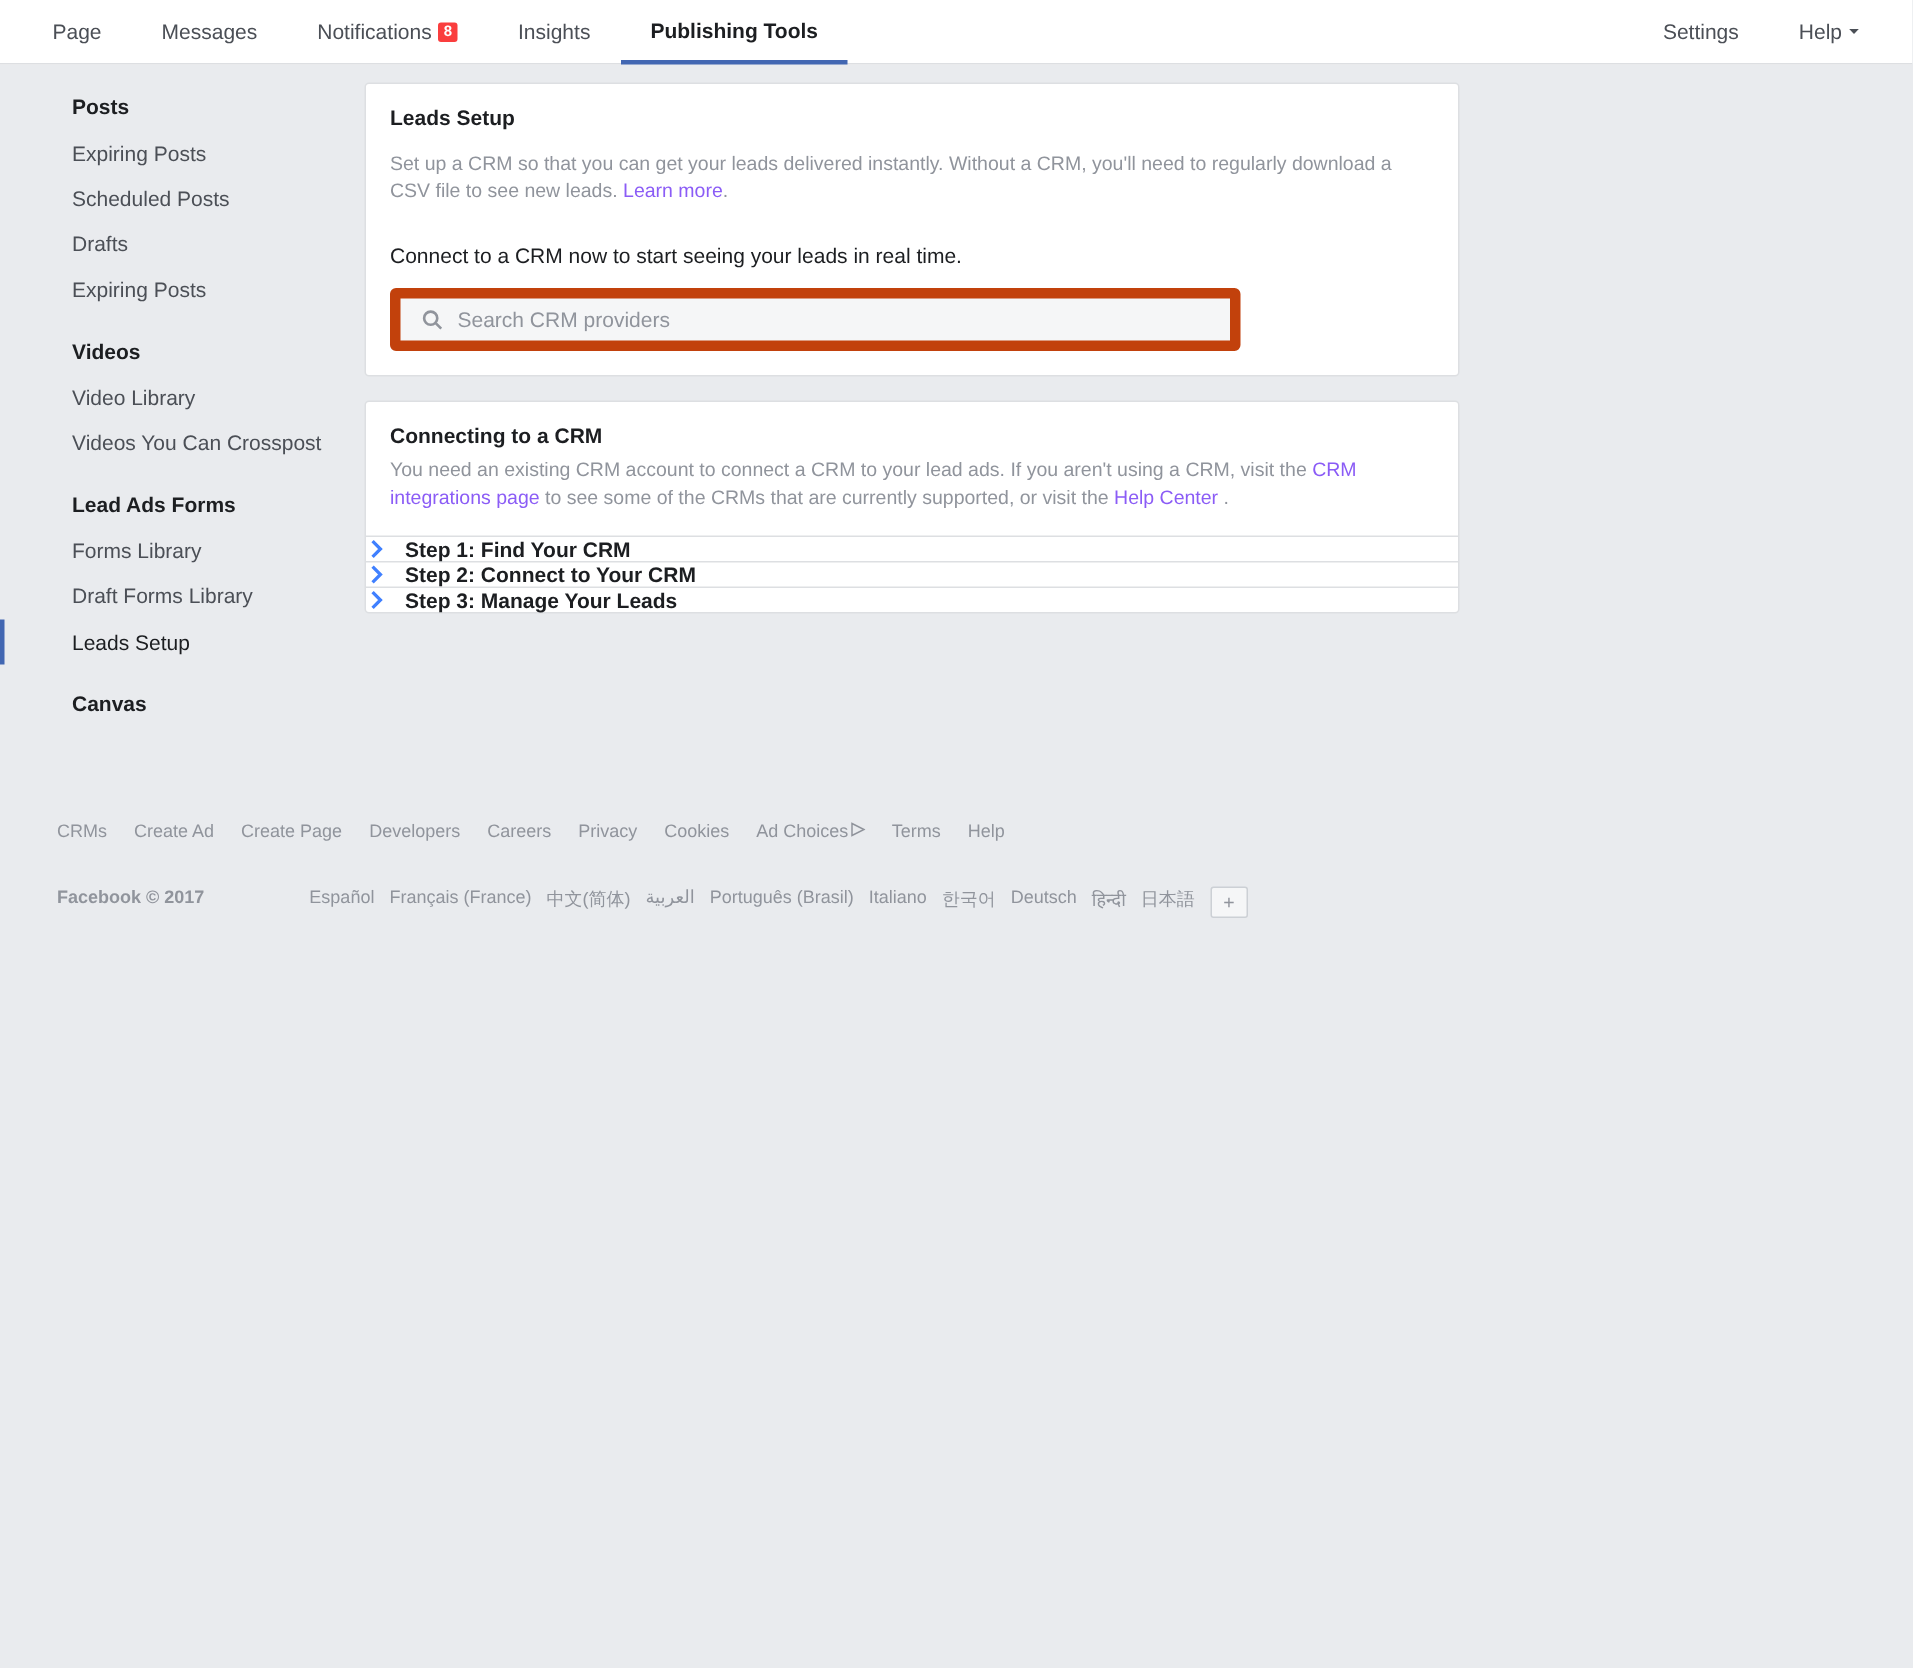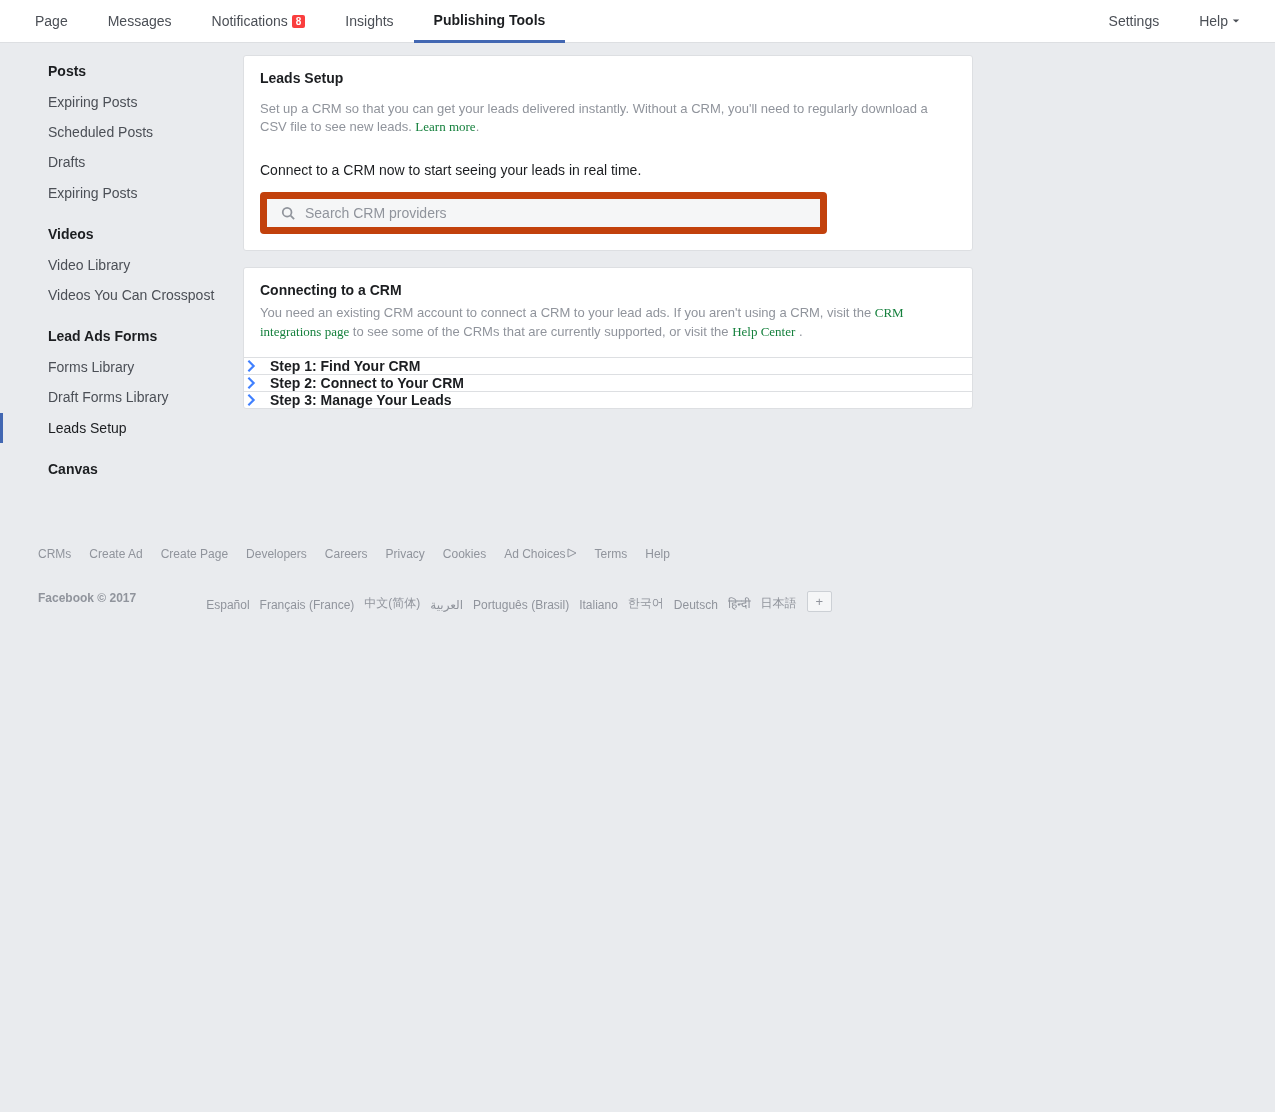--- a/index.html
+++ b/index.html
@@ -18,37 +18,37 @@
 .sidebar { width: 243px; padding: 12px 4px 12px 0; }
 .sidebar-section-title { font-weight: 600; color: #1c1e21; padding: 8px 12px 8px 48px; cursor: pointer; }
 .sidebar-item { color: #4b4f56; padding: 6px 12px 6px 48px; cursor: pointer; line-height: 1.3; }
 .sidebar-item.active { border-left: 3px solid #4267b2; padding-left: 45px; color: #1c1e21; font-weight: normal; }
 
 .main { flex: 0 0 730px; padding: 12px 0; }
 .card { background: #fff; border: 1px solid #dddfe2; border-radius: 3px; margin-bottom: 16px; }
 .card-header { padding: 14px 16px; font-weight: 600; color: #1c1e21; font-size: 14px; border-bottom: 0; }
 .card-body { padding: 0 16px 16px 16px; }
 .muted-text { color: #90949c; font-size: 13px; line-height: 1.4; }
-.link { color: #15803d; cursor: pointer; font-family: Liberation Serif, serif; }
+.link { color: #8b5cf6; cursor: pointer; }
 .subheader { color: #1c1e21; font-size: 14px; margin: 26px 0 14px 0; }
 .search-box { border: 7px solid #c2410c; background: #f5f6f7; border-radius: 4px; display: flex; align-items: center; padding: 0 14px; height: 42px; width: 567px; }
 .search-box input { border: none; background: transparent; outline: none; font-size: 14px; width: 100%; color: #1c1e21; margin-left: 10px; }
 .search-box input::placeholder { color: #90949c; }
 .search-icon svg { width: 14px; height: 14px; display: block; }
 
 .accordion-item { border-top: 1px solid #dddfe2; padding: 0; display: flex; align-items: center; cursor: pointer; }
 .chevron { margin-right: 12px; color: #4080ff; display: flex; }
 .chevron svg { width: 14px; height: 14px; display: block; }
 .step-title { font-weight: 600; color: #1c1e21; font-size: 14px; }
 
 .footer { padding: 50px 0 20px 38px; font-size: 12px; color: #90949c; }
 .footer-links { display: flex; flex-wrap: wrap; gap: 18px; margin-bottom: 30px; }
 .footer-links span { cursor: pointer; color: #90949c; }
 .footer-copy { margin-bottom: 8px; font-weight: bold; }
-.footer-langs { display: flex; flex-wrap: wrap; gap: 10px; align-items: flex-end; margin-left: 70px; }
+.footer-langs { display: flex; flex-wrap: wrap; gap: 10px; align-items: flex-start; margin-left: 70px; }
 .footer-langs span { cursor: pointer; color: #90949c; }
 .lang-more { border: 1px solid #ccd0d5; background: #f5f6f7; padding: 2px 8px; border-radius: 2px; color: #4b4f56; font-size: 13px; cursor: pointer; }
 .adchoices-icon { display: inline-flex; align-items: center; margin-left: 1px; }
 .adchoices-icon svg { width: 10px; height: 10px; }
 </style>
 </head>
 <body>
 
 <div class="topnav">
   <div class="topnav-left">

